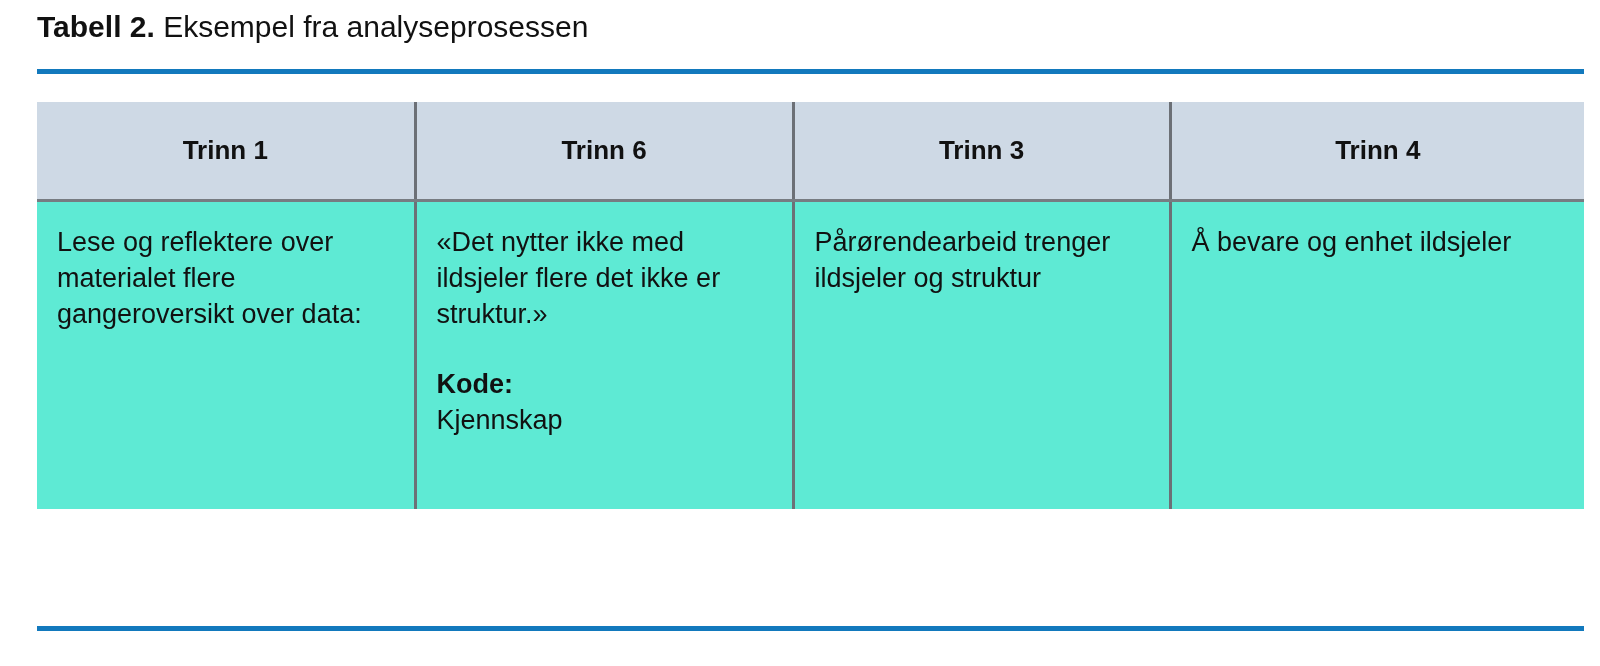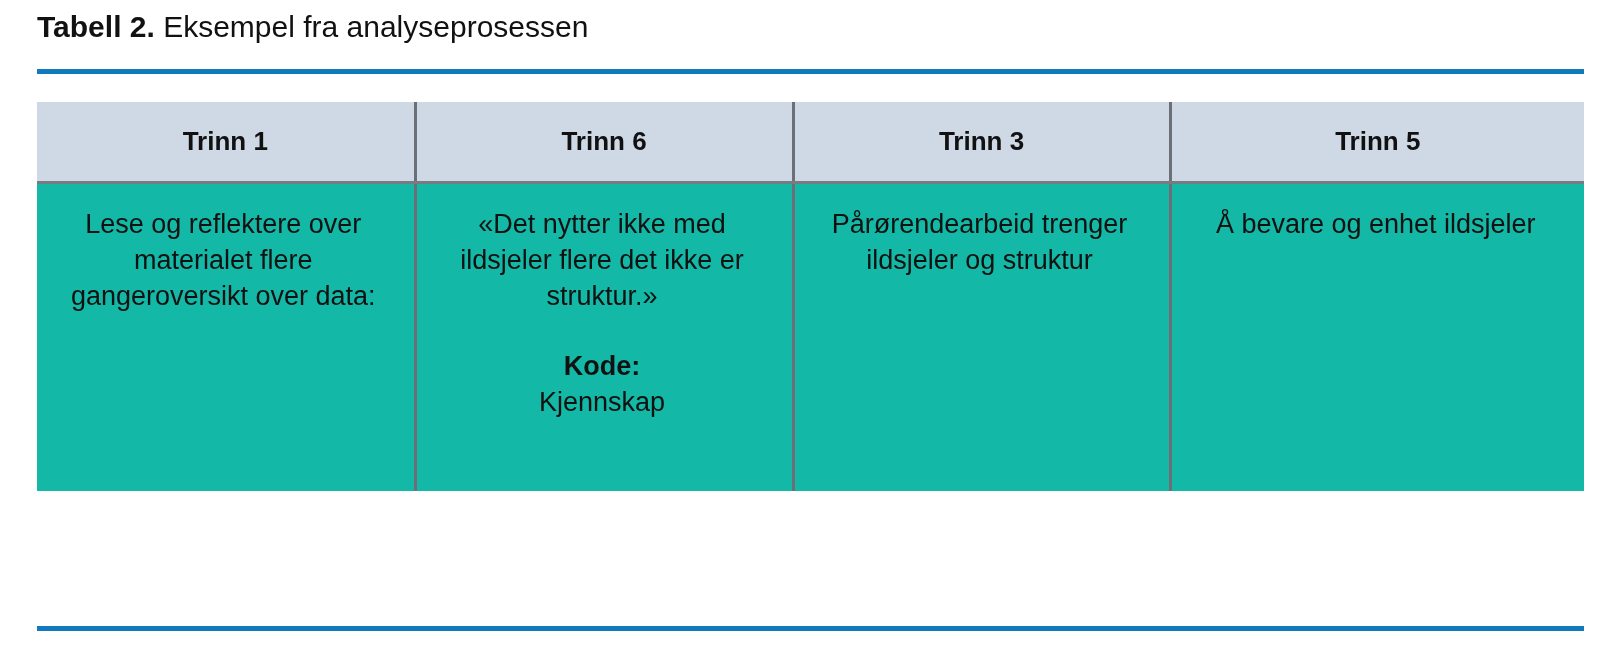--- a/index.html
+++ b/index.html
@@ -59,21 +59,21 @@
     width: 1547px;
     border-collapse: collapse;
     table-layout: fixed;
   }
   .table col.c1 { width: 378px; }
   .table col.c2 { width: 378px; }
   .table col.c3 { width: 377px; }
   .table col.c4 { width: 414px; }
 
   .table td {
-    padding: 0;
+    padding: 9px;
     vertical-align: top;
   }
 
   
   tr.head-top td {
     background: #ced9e5;
     height: 79px;
     text-align: center;
     vertical-align: middle;
     font-weight: bold;
@@ -89,28 +89,27 @@
     vertical-align: middle;
     font-weight: bold;
     font-size: 26px;
     line-height: 34px;
     color: #111111;
     border-bottom: 3px solid #777c82;
     padding: 0 12px;
   }
   
   tr.body-row td {
-    background: #14b8a6;
+    background: #5eead4;
     height: 285px;
     vertical-align: top;
     font-size: 27px;
     line-height: 36px;
     color: #111111;
     padding: 22px 24px 0 20px;
-    text-align: center;
   }
 
   
   td.divider-left {
     border-left: 3px solid #6c7076;
   }
 
   .cell-para { margin: 0; }
   .cell-gap { height: 34px; }
   .cell-strong { font-weight: bold; }
@@ -133,21 +132,21 @@
       <col class="c1">
         <col class="c2">
         <col class="c3">
         <col class="c4">
     </colgroup>
     <tbody>
       <tr class="head-top">
         <td>Trinn 1</td>
         <td class="divider-left">Trinn 6</td>
         <td class="divider-left">Trinn 3</td>
-        <td class="divider-left">Trinn 5</td>
+        <td class="divider-left">Trinn 4</td>
       </tr>
       <tr class="body-row">
         <td>
           <p class="cell-para">Lese og reflektere over materialet flere gangeroversikt over data:</p>
         </td>
         <td class="divider-left">
           <p class="cell-para">«Det nytter ikke med ildsjeler flere det ikke er struktur.»</p>
           <div class="cell-gap"></div>
           <p class="cell-para cell-strong">Kode:</p>
           <p class="cell-para">Kjennskap</p>

